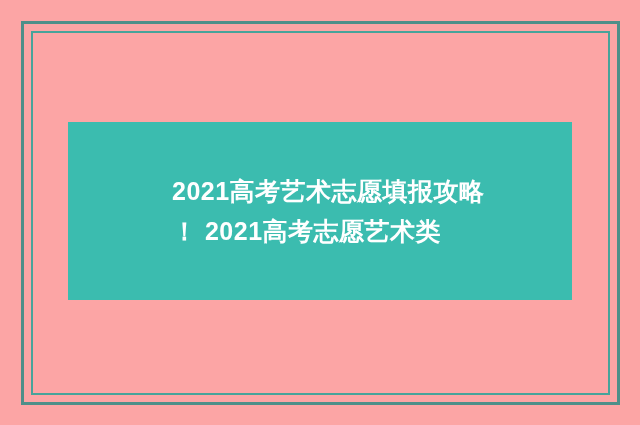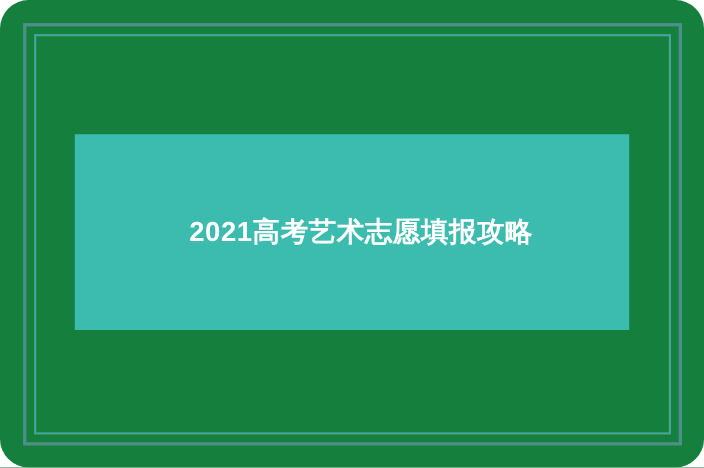--- a/index.html
+++ b/index.html
@@ -14,23 +14,22 @@
     overflow: hidden;
     font-family: "Liberation Sans", "DejaVu Sans", sans-serif;
   }
 
   
   .banner {
     position: relative;
     width: 640px;
     height: 425px;
     box-sizing: border-box;
-    background: #15803d;
+    background: #fca5a5;
     overflow: hidden;
-    border-radius: 26px;
   }
 
   
   .frame-outer {
     position: absolute;
     left: 21px;
     top: 21px;
     right: 20px;
     bottom: 20px;
     box-sizing: border-box;
@@ -78,15 +77,16 @@
 </head>
 <body>
 
 <div class="banner">
 
   <div class="frame-outer"></div>
   <div class="frame-inner"></div>
 
   <div class="content-panel">
     <div class="title-line">2021高考艺术志愿填报攻略</div>
+    <div class="title-line">！ 2021高考志愿艺术类</div>
   </div>
 
 </div>
 
 </body></html>

